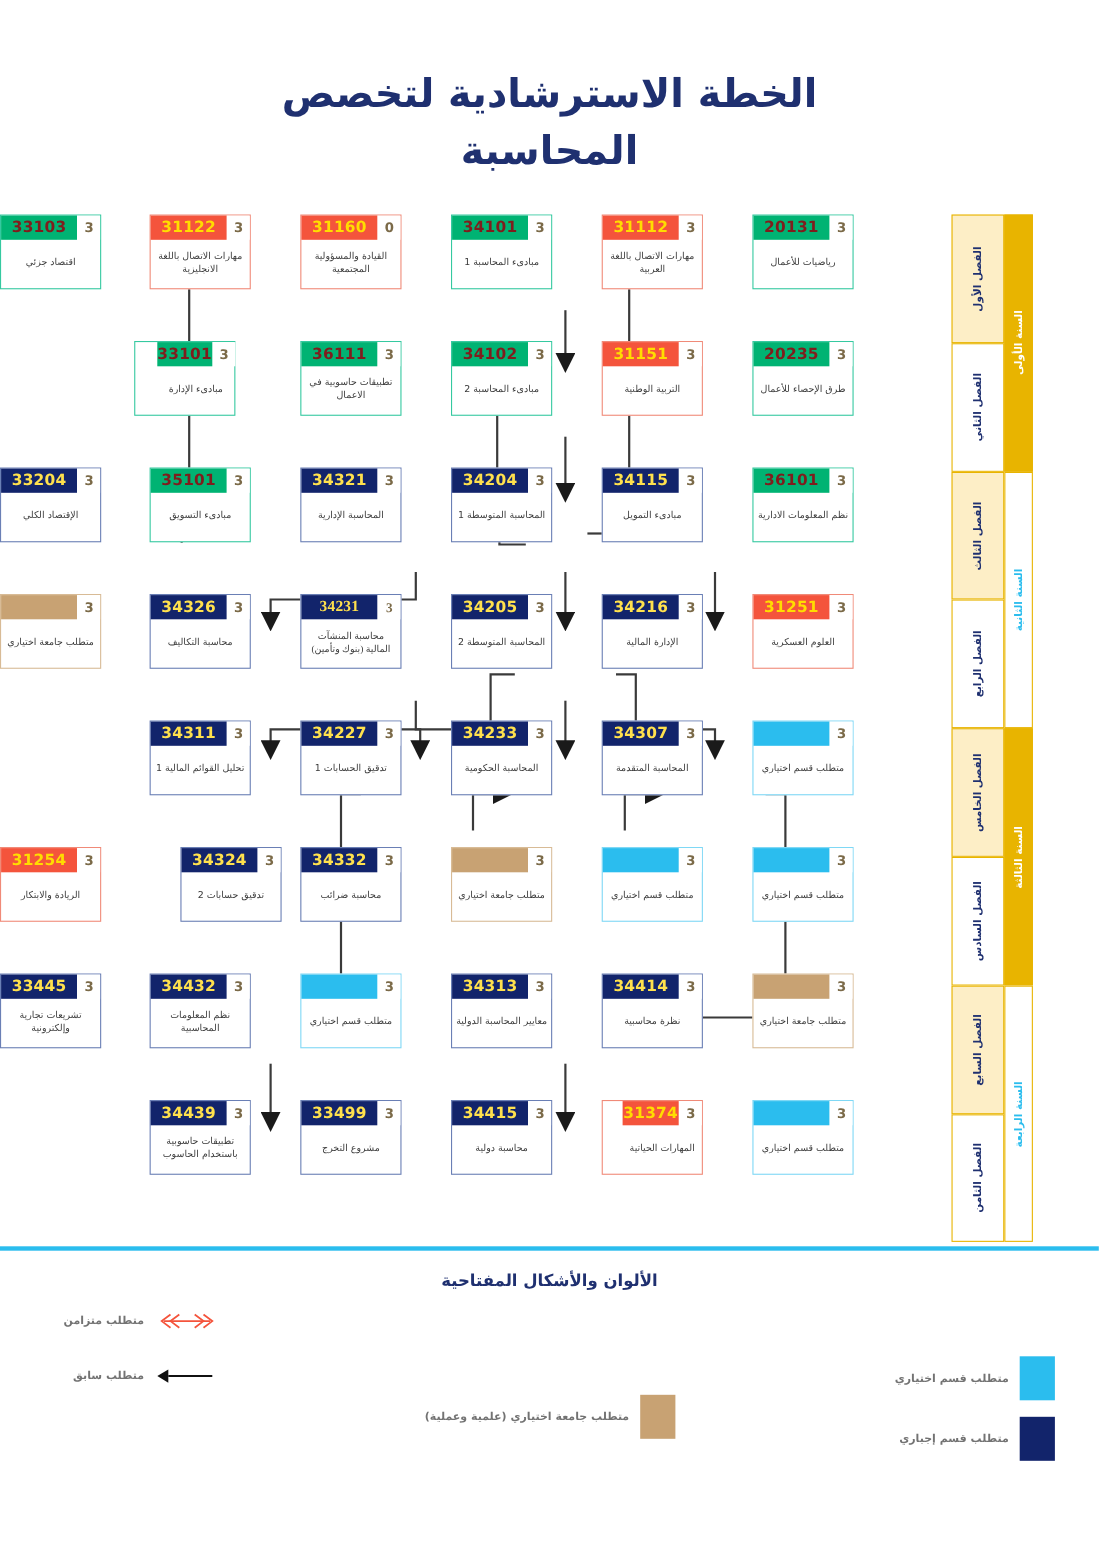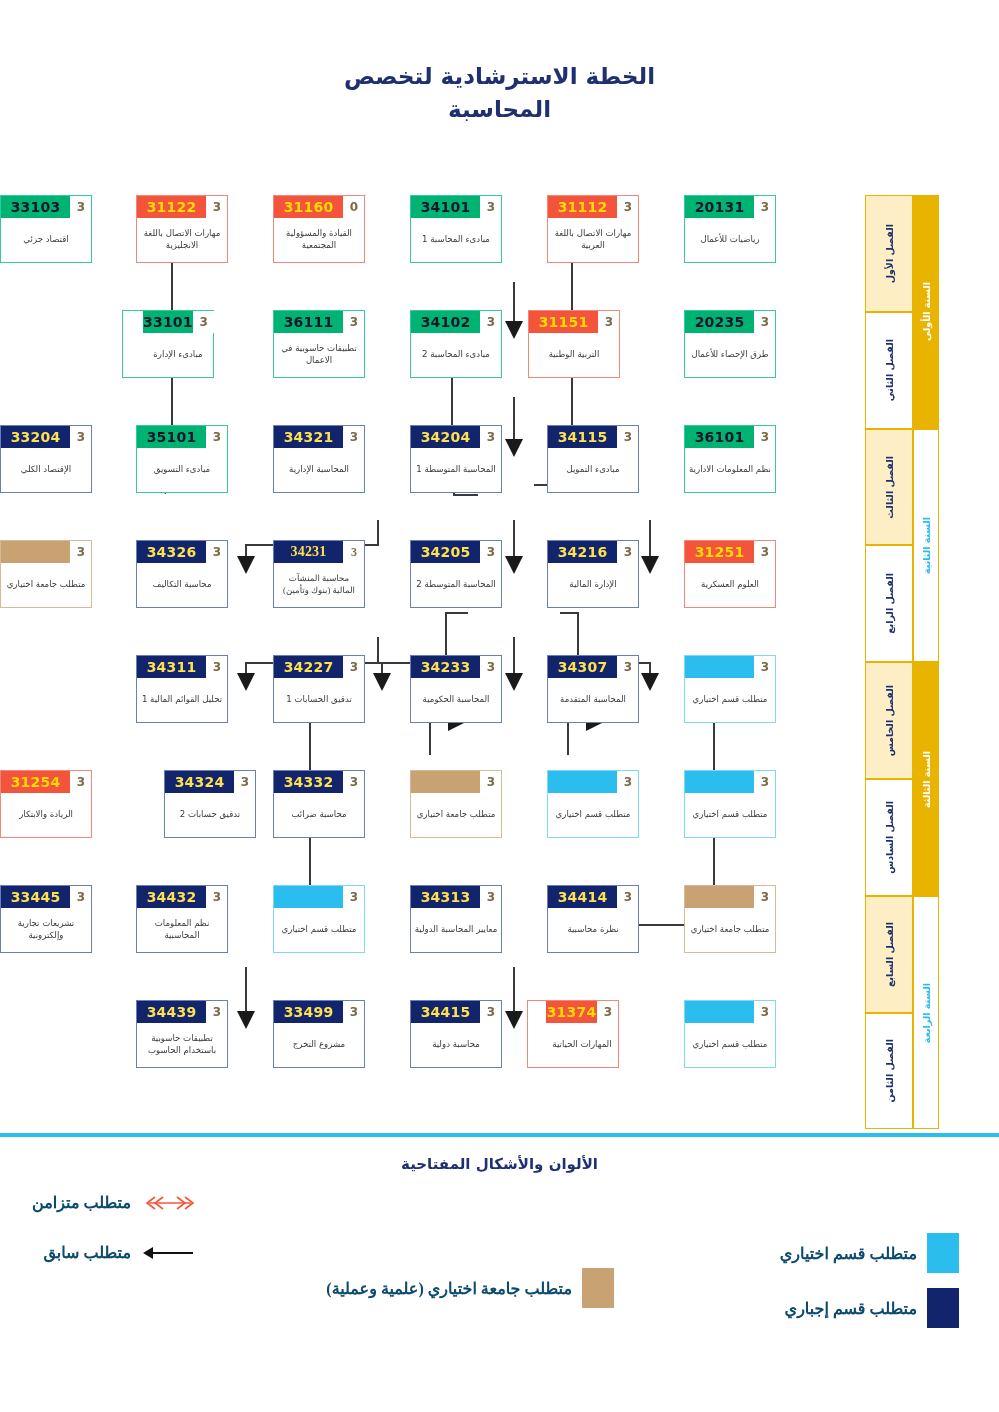--- a/index.html
+++ b/index.html
@@ -7,21 +7,21 @@
   body{
     width:999px;height:1412px;background:#ffffff;
     font-family:"DejaVu Sans","Liberation Sans",sans-serif;
     color:#1b2a6b;overflow:hidden;position:relative;
   }
   #page{position:relative;width:999px;height:1412px;}
 
   
   .title{
     position:absolute;left:0;top:60px;width:999px;text-align:center;
-    font-size:23px;font-weight:bold;color:#1f3070;line-height:1.45;
+    font-size:36px;font-weight:bold;color:#1f3070;line-height:1.45;
   }
 
   
   #grid{position:absolute;left:0;top:195px;width:860px;height:935px;}
   .course{
     position:absolute;width:92px;height:68px;
     border:1px solid #9aa7c4;background:#ffffff;box-sizing:border-box;
     display:flex;flex-direction:column;z-index:3;
   }
   .chead{
@@ -36,21 +36,21 @@
     flex:0 0 20px;background:#ffffff;display:flex;align-items:center;
     justify-content:center;font-size:12px;color:#7b6a48;font-weight:bold;
     border-left:1px solid transparent;
   }
   .cname{
     flex:1 1 auto;display:flex;align-items:center;justify-content:center;
     text-align:center;font-size:8.6px;color:#3a3a3a;line-height:1.35;
     padding:2px 3px;direction:rtl;
   }
   
-  .cat-college .ccode{background:#00b373;color:#0f172a;}
+  .cat-college .ccode{background:#00b373;color:#7f1d1d;}
   .cat-college{border-color:#35c9a0;}
   .cat-univreq .ccode{background:#f4543c;color:#ffdd00;}
   .cat-univreq{border-color:#f08a78;}
   .cat-deptreq .ccode{background:#12246b;color:#ffe14d;}
   .cat-deptreq{border-color:#6a7fb5;}
   .cat-deptelec .ccode{background:#2bbdee;color:#2bbdee;}
   .cat-deptelec{border-color:#7fd8f5;}
   .cat-univelec .ccode{background:#c8a273;color:#c8a273;}
   .cat-univelec{border-color:#d8bb96;}
 
@@ -78,21 +78,21 @@
   }
   .sem-a{background:#fdeec6;}
   .sem-b{background:#ffffff;}
 
   
   #legend{position:absolute;left:0;top:1133px;width:999px;height:279px;}
   .rule{position:absolute;left:0;top:0;width:999px;height:4px;background:#2bbdee;}
   .legend-title{position:absolute;left:0;top:22px;width:999px;text-align:center;
     font-size:15px;font-weight:bold;color:#1f3070;}
   .lg-row{position:absolute;display:flex;flex-direction:row;align-items:center;gap:10px;}
-  .lg-label{font-size:16px;font-weight:bold;color:#0c4a6e;white-space:nowrap;font-family:Liberation Serif, serif;}
+  .lg-label{font-size:10px;font-weight:bold;color:#737373;white-space:nowrap;}
   .swatch{width:32px;height:40px;display:block;}
   .sw-deptelec{background:#2bbdee;}
   .sw-deptreq{background:#12246b;}
   .sw-college{background:#00b373;}
   .sw-univelec{background:#c8a273;}
   .sw-univreq{background:#f4543c;}
 
   .arrowbox{width:58px;height:16px;position:relative;}
 </style>
 </head>
@@ -224,21 +224,21 @@
         </div>
         <div class="cname">تطبيقات حاسوبية في الاعمال</div>
       </div>
       <div class="course cat-college" style="left: 410px; top: 115px;">
         <div class="chead">
           <div class="ccode">34102</div>
           <div class="chrs">3</div>
         </div>
         <div class="cname">مبادىء المحاسبة 2</div>
       </div>
-      <div class="course cat-univreq" style="left: 528px; top: 115px;">
+      <div class="course cat-univreq" style="left: 547px; top: 115px;">
         <div class="chead">
           <div class="ccode">31151</div>
           <div class="chrs">3</div>
         </div>
         <div class="cname">التربية الوطنية</div>
       </div>
       <div class="course cat-college" style="left: 684px; top: 115px;">
         <div class="chead">
           <div class="ccode">20235</div>
           <div class="chrs">3</div>
@@ -462,21 +462,21 @@
         </div>
         <div class="cname">مشروع التخرج</div>
       </div>
       <div class="course cat-deptreq" style="left: 410px; top: 805px;">
         <div class="chead">
           <div class="ccode">34415</div>
           <div class="chrs">3</div>
         </div>
         <div class="cname">محاسبة دولية</div>
       </div>
-      <div class="course cat-univreq" style="left: 527px; top: 805px; padding-left: 18px;">
+      <div class="course cat-univreq" style="left: 547px; top: 805px; padding-left: 18px;">
         <div class="chead">
           <div class="ccode">31374</div>
           <div class="chrs">3</div>
         </div>
         <div class="cname">المهارات الحياتية</div>
       </div>
       <div class="course cat-deptelec" style="left: 684px; top: 805px;">
         <div class="chead">
           <div class="ccode"></div>
           <div class="chrs">3</div>

